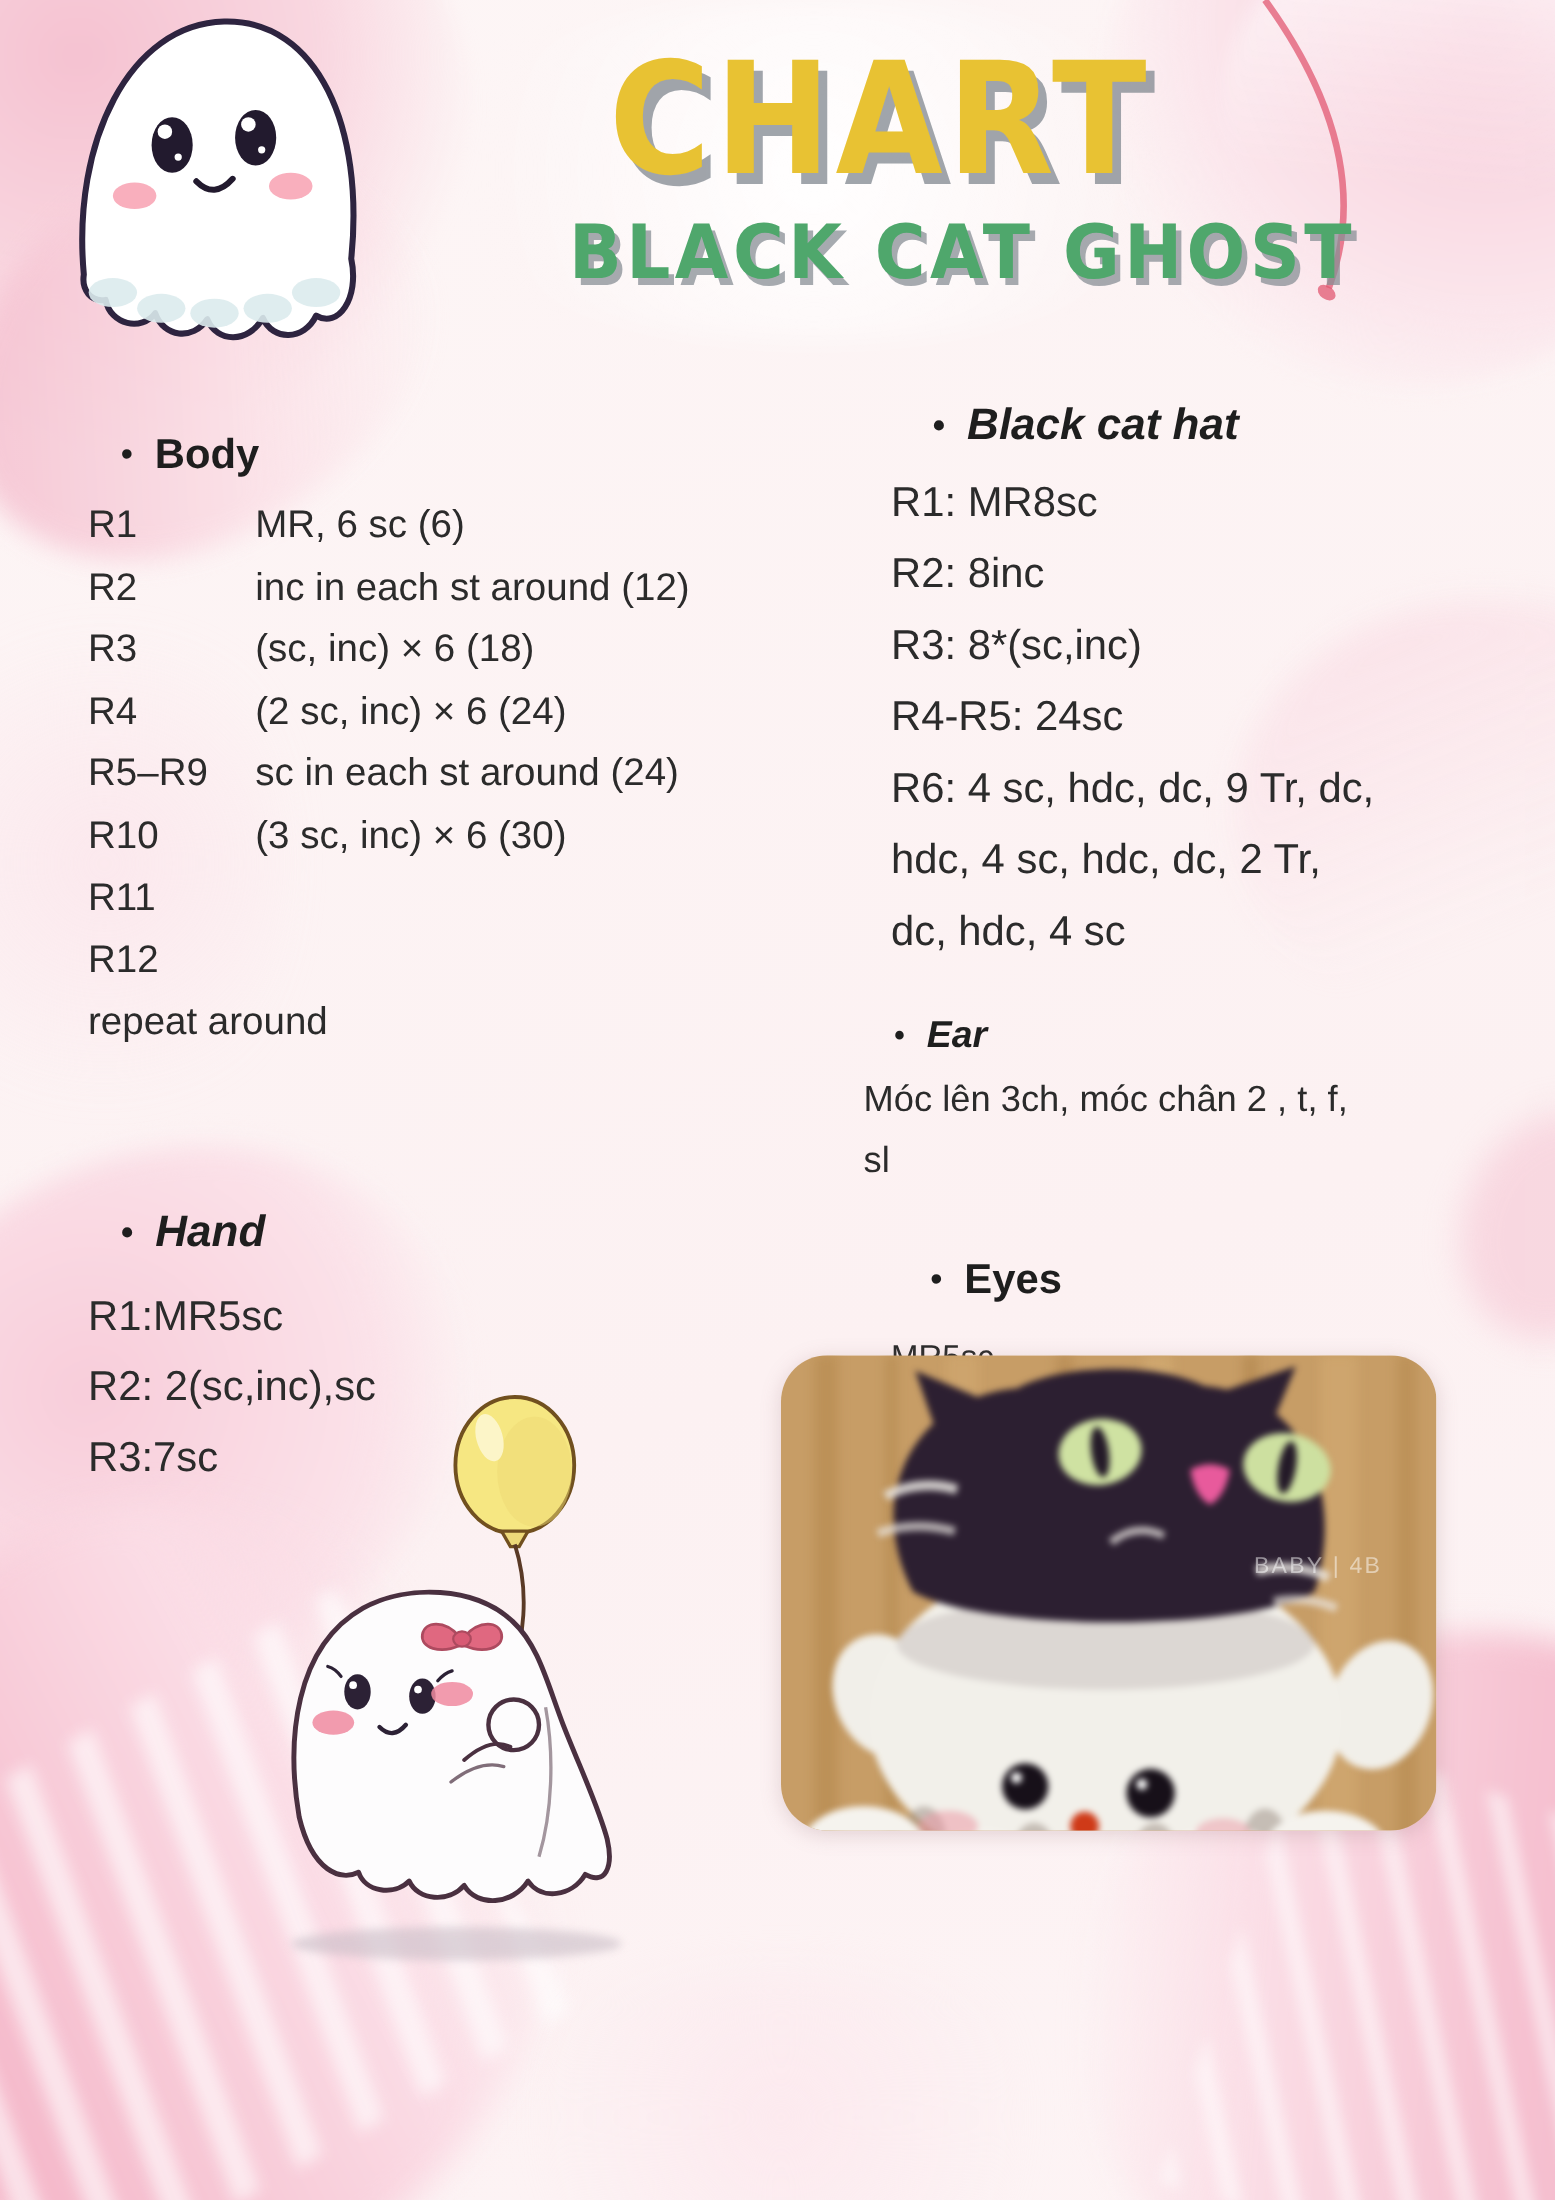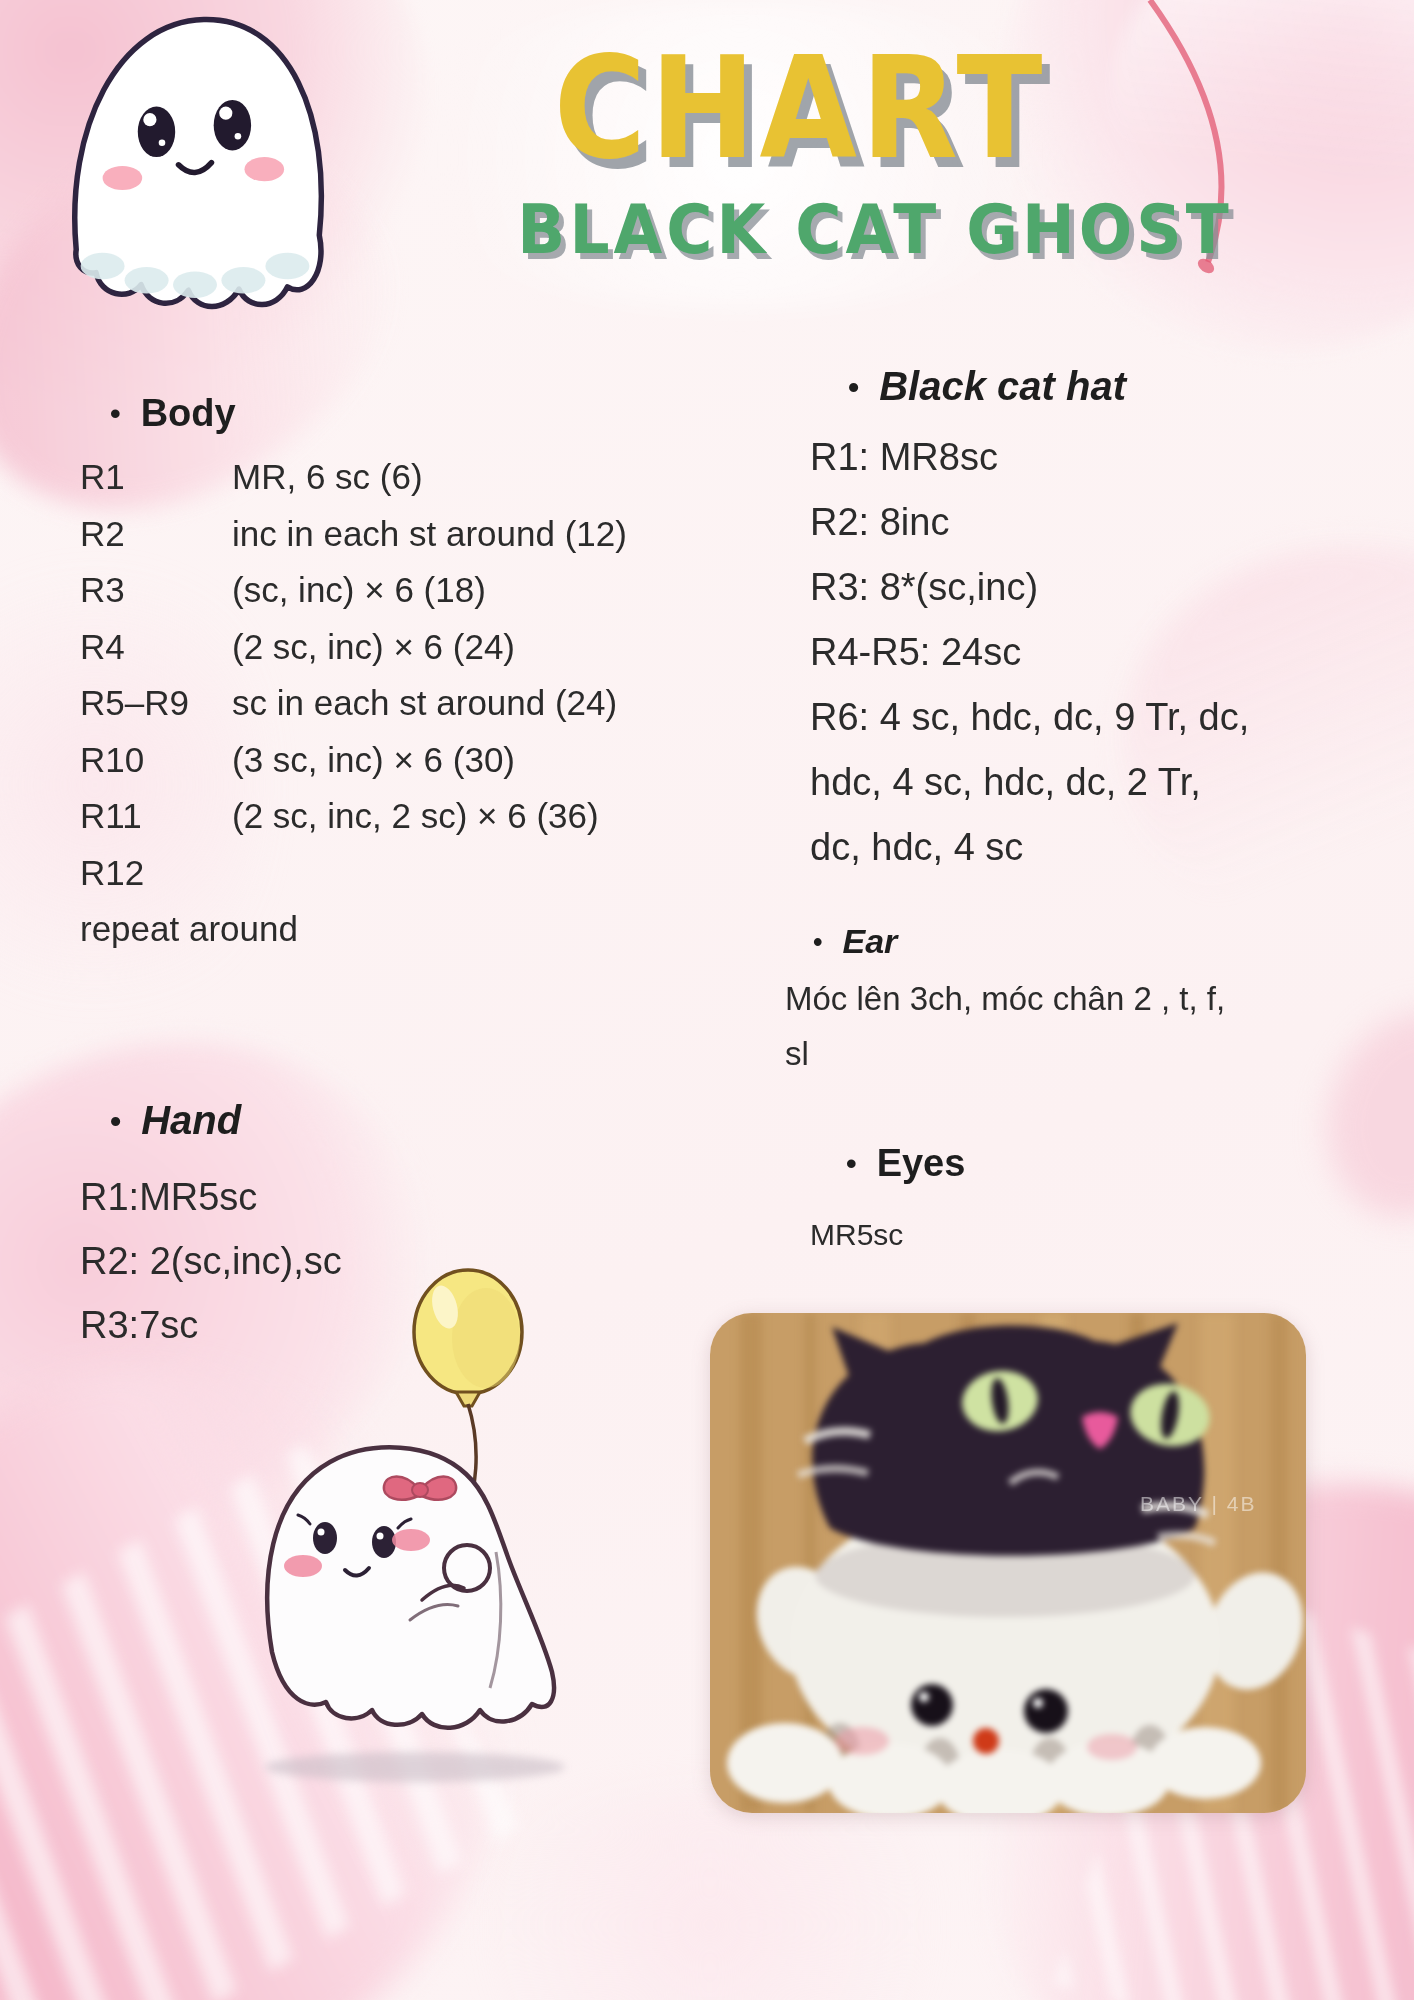--- a/index.html
+++ b/index.html
@@ -104,21 +104,21 @@
   .sec-ear .lines{margin-top:10px;font-size:33px;line-height:55px;}
 
   .sec-eyes{left:810px;top:1142px;width:420px;}
   .sec-eyes .heading{font-size:38px;margin-left:36px;}
   .sec-eyes .lines{margin-top:20px;font-size:30px;line-height:60px;}
 
   
   .ghost-top{position:absolute;left:30px;top:2px;width:330px;height:352px;z-index:2;}
   .ghost-balloon{position:absolute;left:160px;top:1252px;width:420px;height:540px;z-index:2;}
   .photo{
-    position:absolute;left:710px;top:1313px;width:596px;height:500px;z-index:3;
+    position:absolute;left:710px;top:1232px;width:596px;height:432px;z-index:3;
     border-radius:42px;overflow:hidden;box-shadow:0 4px 18px rgba(150,110,120,.25);
   }
   .photo svg{display:block;width:596px;height:500px;}
 </style>
 </head>
 <body>
 
 <div class="page">
 
   <div class="petal p-tl1"></div>
@@ -189,21 +189,20 @@
       <div class="prow">
           <span class="plabel">R5–R9</span>
           <span class="ptext">sc in each st around (24)</span>
         </div>
       <div class="prow">
           <span class="plabel">R10</span>
           <span class="ptext">(3 sc, inc) × 6 (30)</span>
         </div>
       <div class="prow">
           <span class="plabel">R11</span>
-          <span class="ptext">(2 sc, inc, 2 sc) × 6 (36)</span>
         </div>
       <div class="prow">
           <span class="plabel">R12</span>
         </div>
       <div class="prow">
           <span class="ptext">repeat around</span>
         </div>
     </div>
   </div>
 

